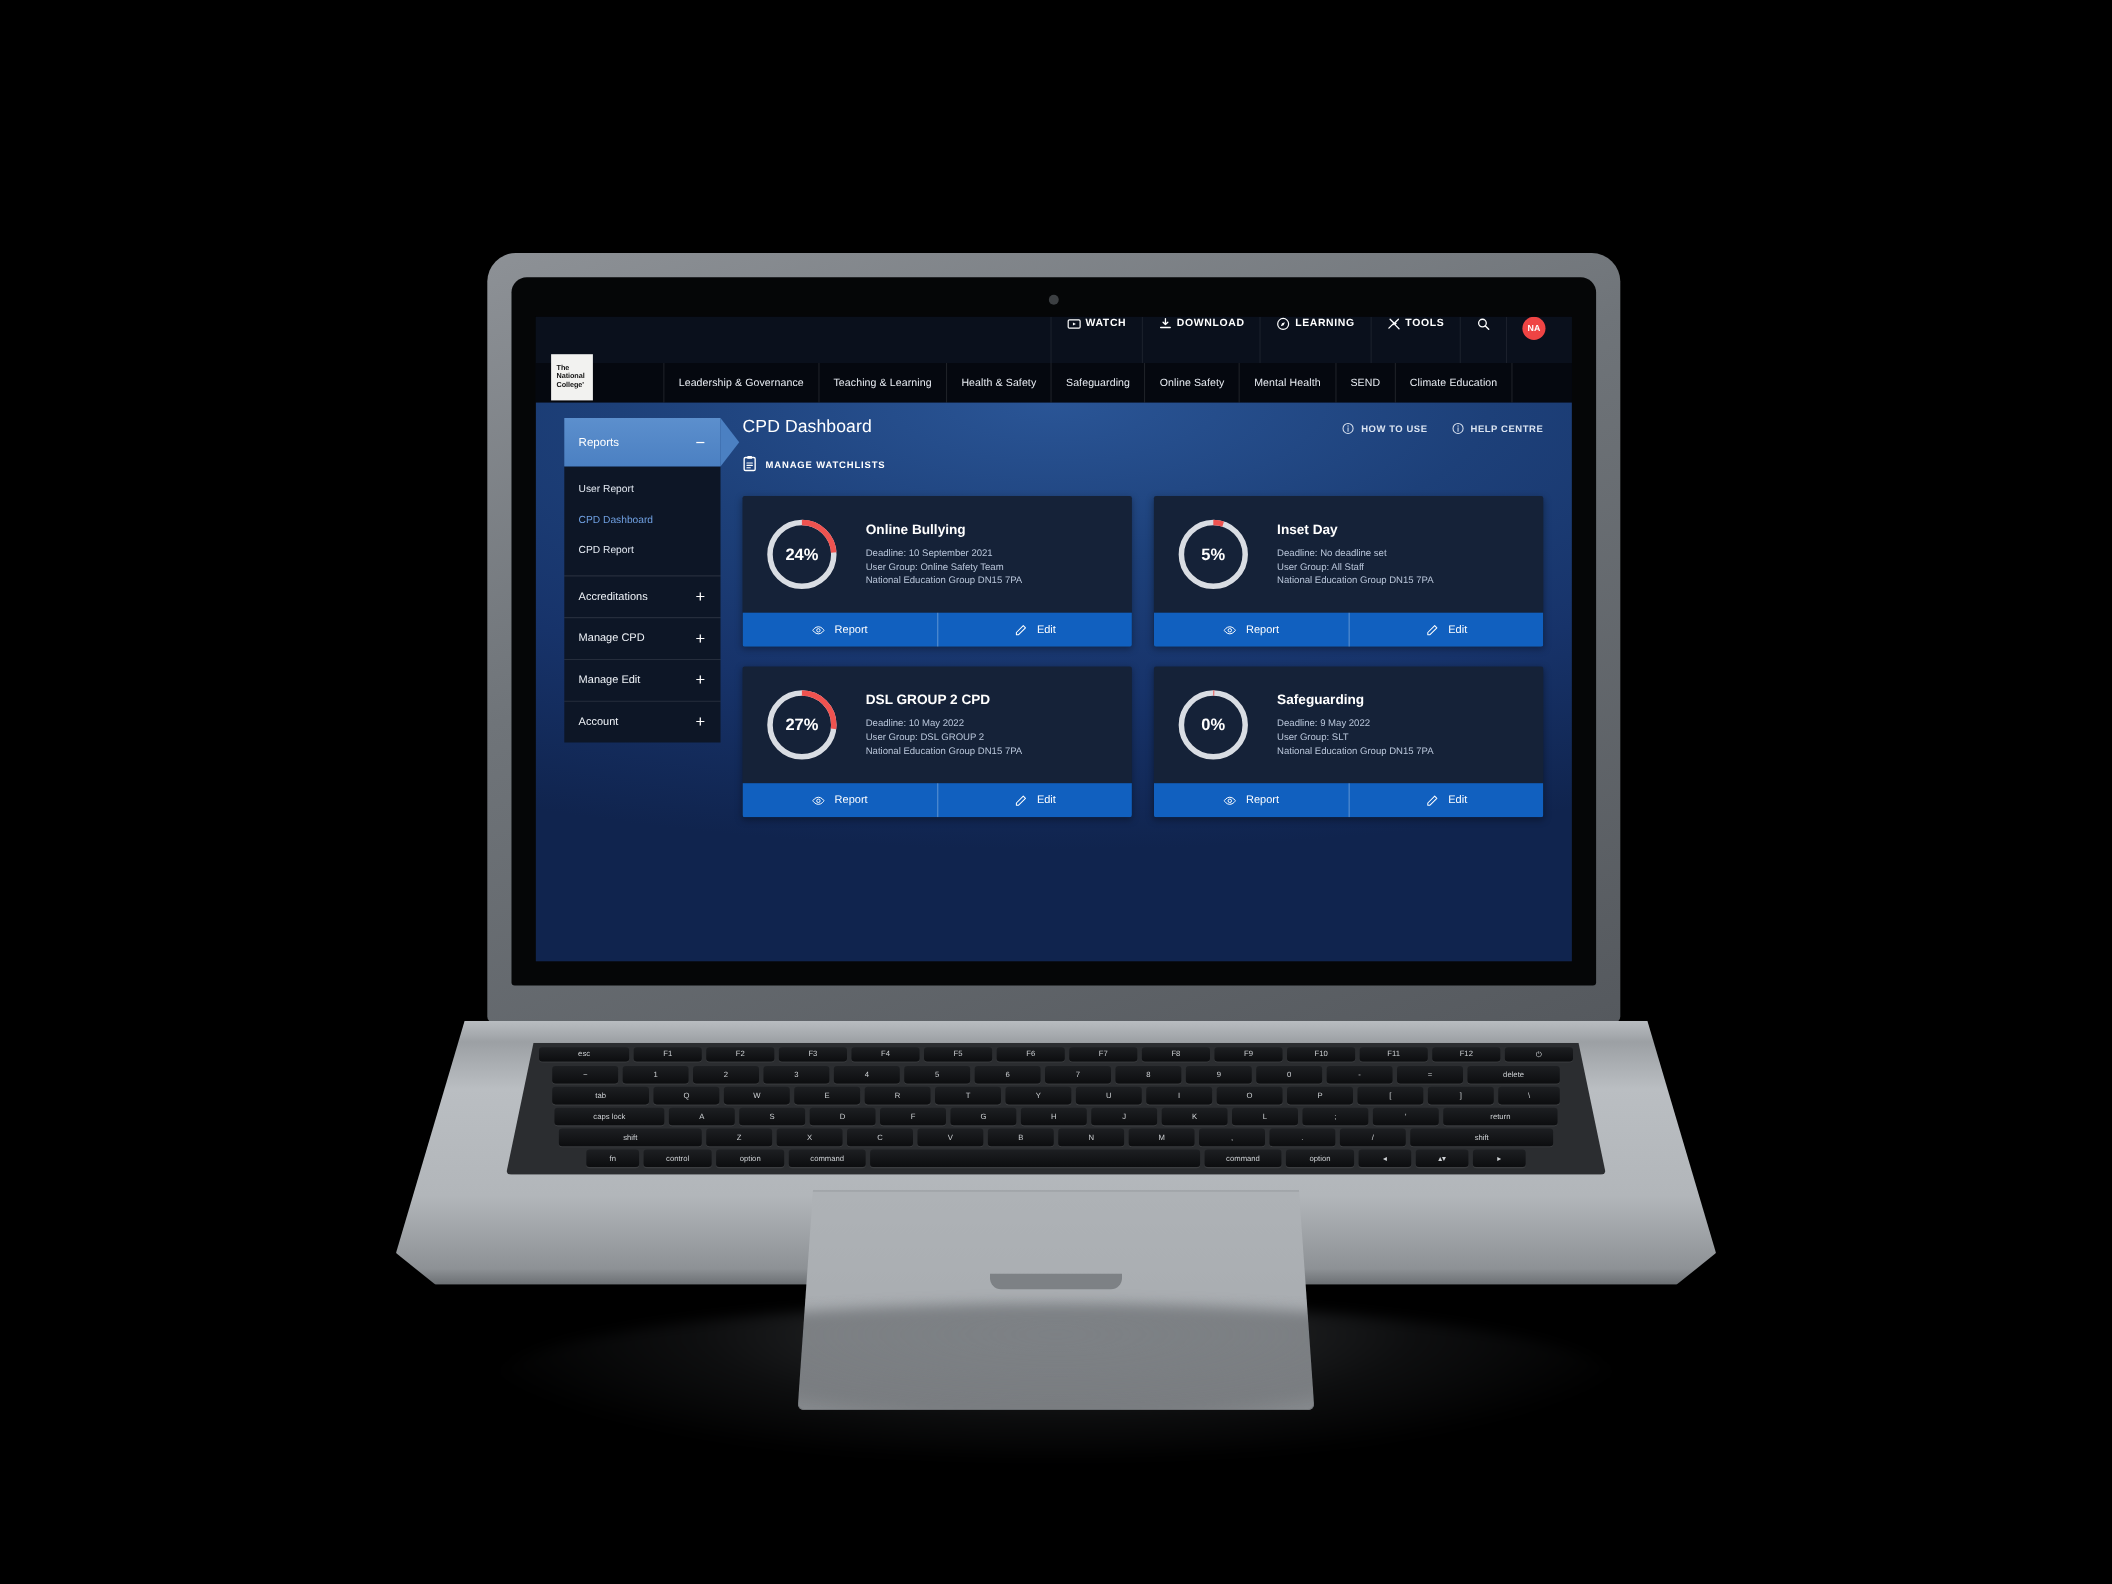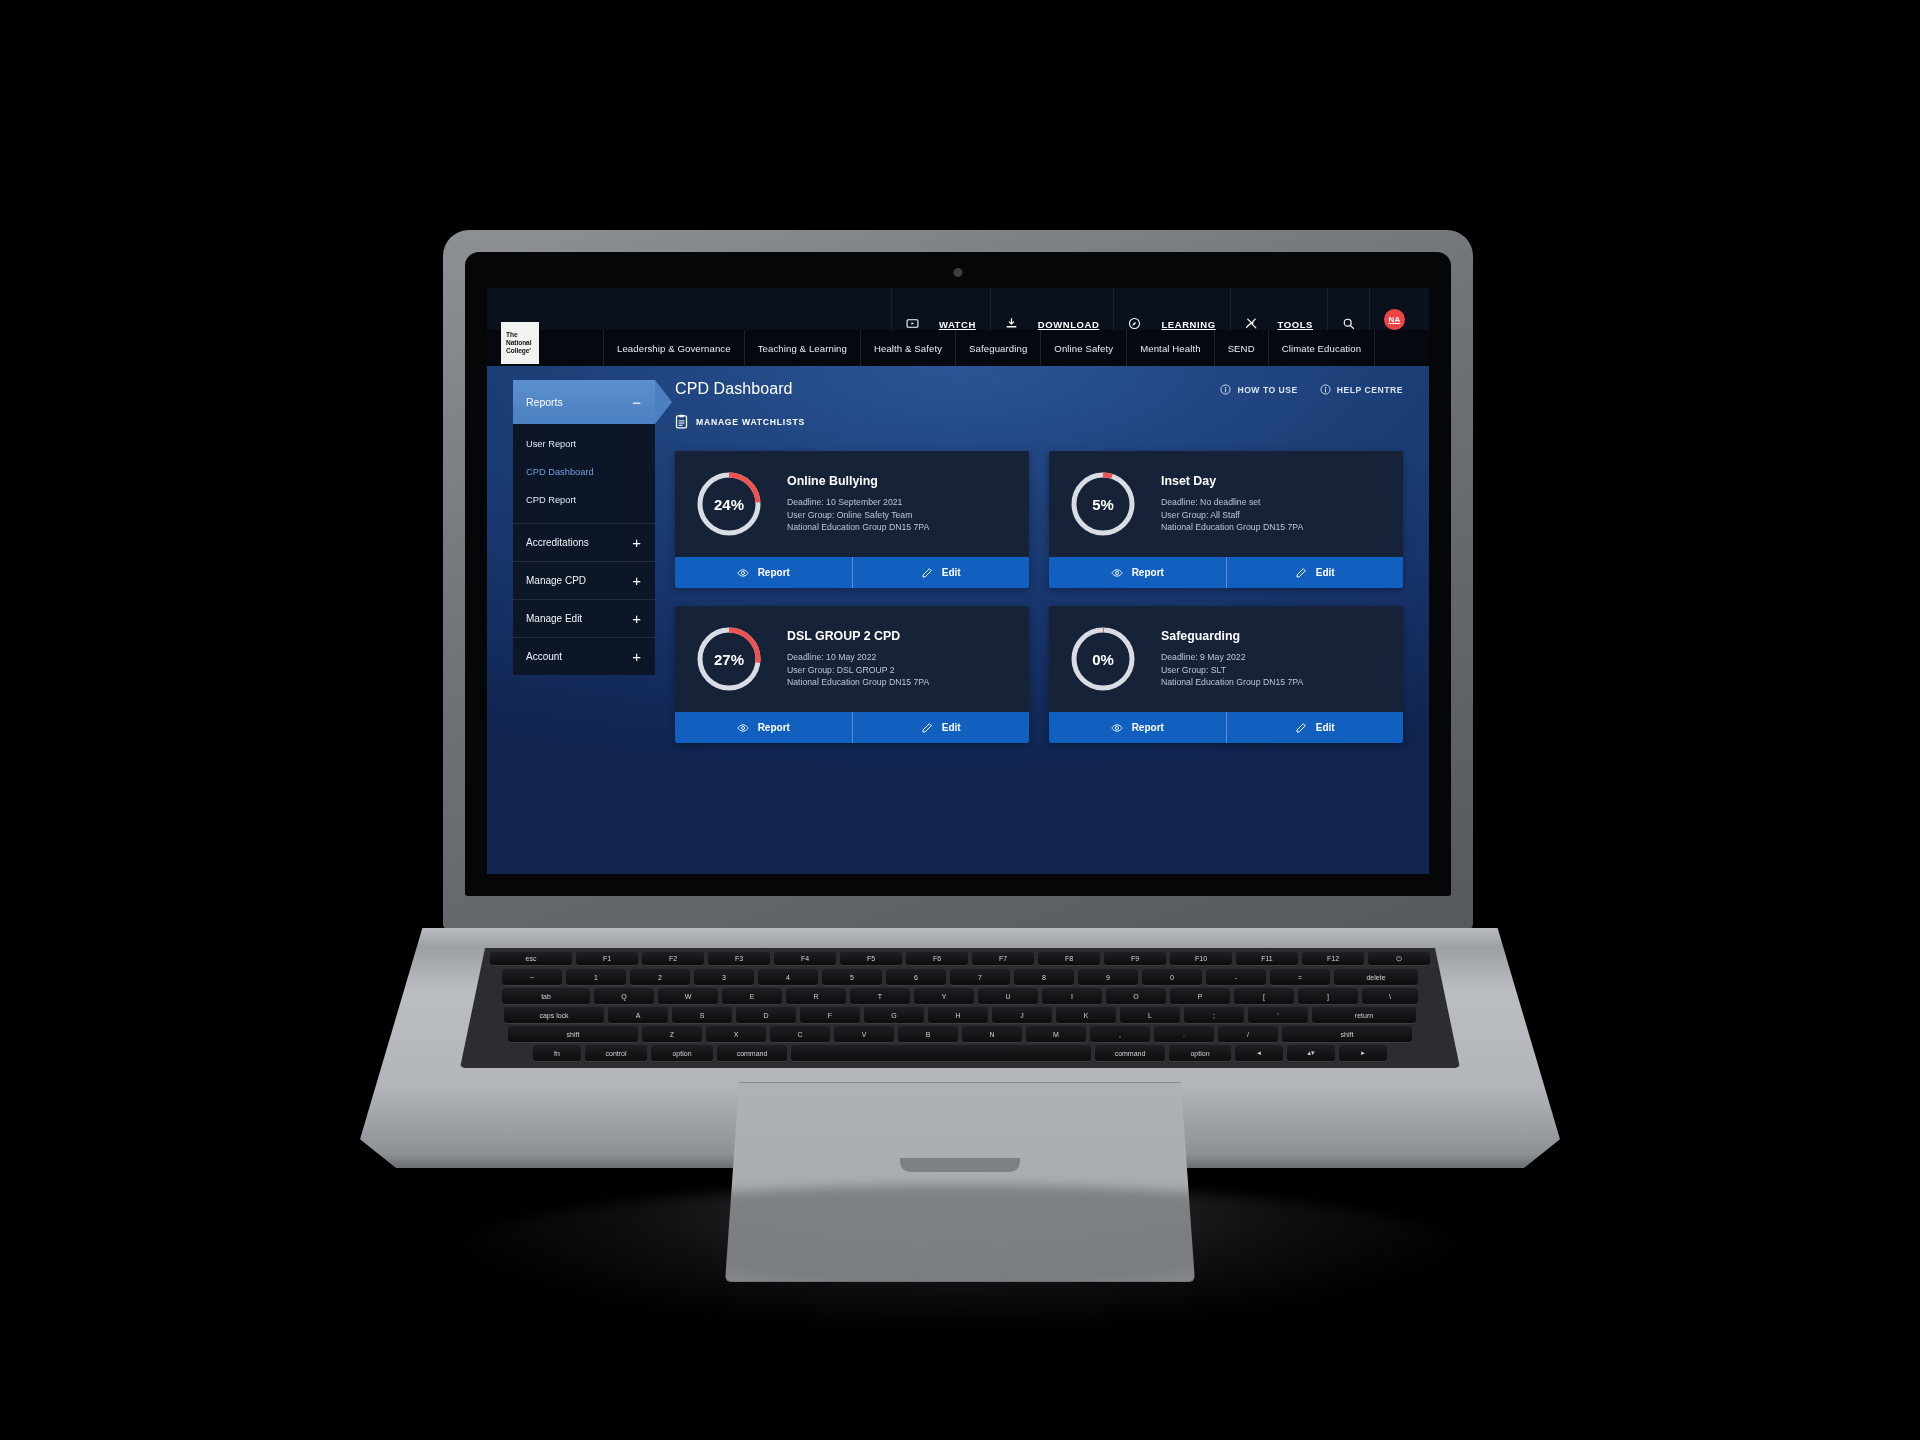--- a/index.html
+++ b/index.html
@@ -94,25 +94,24 @@
     filter: blur(6px);
   }
 
   
   .utility-bar {
     height: 42px; background: #0a101c;
     display: flex; align-items: center; justify-content: flex-end;
     padding-right: 10px; gap: 0;
   }
   .util-item {
-    display: flex; align-items: flex-end; gap: 20px;
+    display: flex; align-items: flex-start; gap: 4px;
     color: #ffffff; font-size: 9.5px; font-weight: 700; letter-spacing: .06em;
     padding: 0 14px; height: 42px;
     border-left: 1px solid rgba(255,255,255,0.07);
-    text-decoration: underline;
   }
   .util-icon { width: 13px; height: 13px; display: block; }
   .avatar-sm {
     width: 21px; height: 21px; border-radius: 50%;
     background: #ef4444; color: #fff;
     font-size: 8px; font-weight: 700;
     display: flex; align-items: center; justify-content: center;
     letter-spacing: .02em;
   }
 
@@ -265,21 +264,21 @@
     display: flex; align-items: center; justify-content: center;
     color: #ffffff; font-size: 15px; font-weight: 700;
   }
   .card-info { padding-left: 24px; min-width: 0; }
   .card-title { color: #ffffff; font-size: 12.4px; font-weight: 700; margin-bottom: 8px; }
   .card-meta { color: #b9c6da; font-size: 8.7px; line-height: 1.45; }
   .card-actions { display: flex; background: #1160bf; }
   .card-btn {
     flex: 1; height: 31px;
     display: flex; align-items: center; justify-content: center; gap: 9px;
-    color: #ffffff; font-size: 10px; font-weight: bold;
+    color: #ffffff; font-size: 10px;
   }
   .card-btn + .card-btn { border-left: 1px solid rgba(255,255,255,0.30); }
   .icn { width: 12px; height: 12px; display: block; }
 </style>
 </head>
 <body>
 
 <div class="stage">
 
   <div class="laptop-lid">

